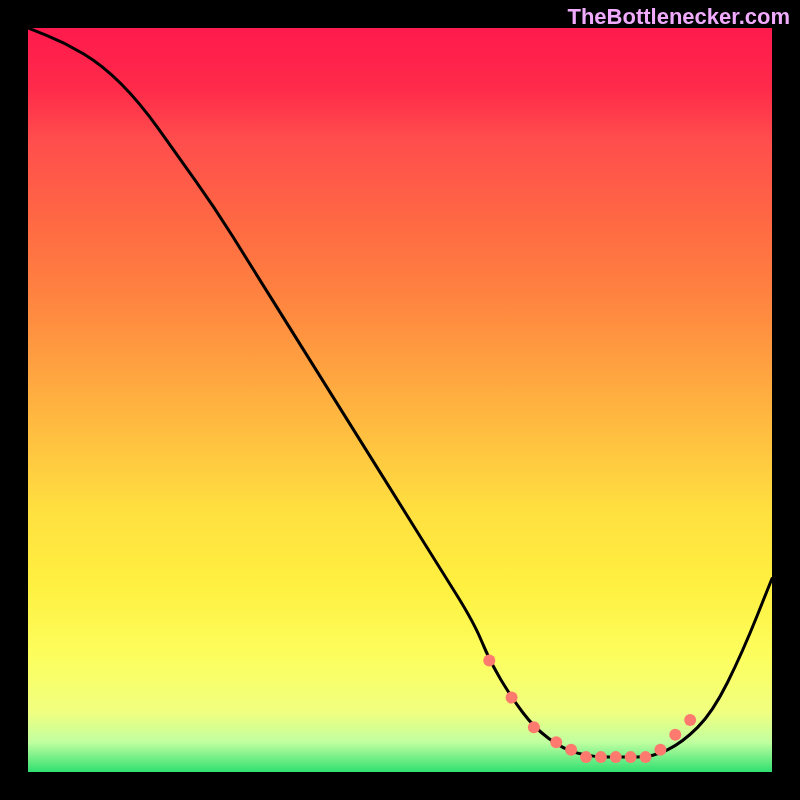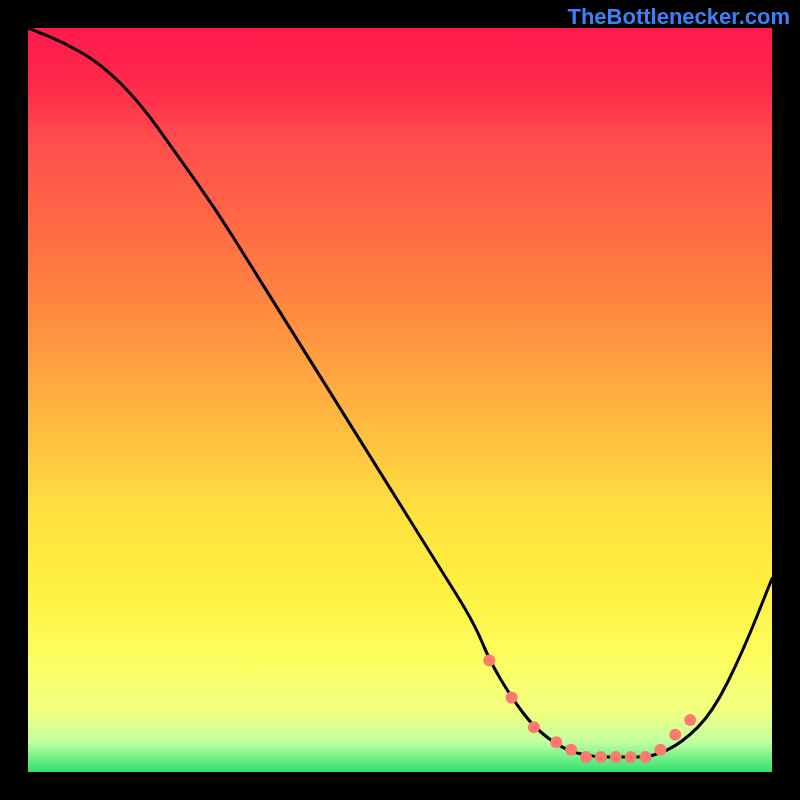--- a/index.html
+++ b/index.html
@@ -8,21 +8,21 @@
     height: 800px;
     background: #000;
     position: relative;
     font-family: Arial, sans-serif;
     overflow: hidden;
   }
   .watermark {
     position: absolute;
     top: 4px;
     right: 10px;
-    color: #3b82f6;
+    color: #f0abfc;
     font-size: 22px;
     font-weight: bold;
     z-index: 10;
   }
   .plot-area {
     position: absolute;
     left: 28px;
     top: 28px;
     width: 744px;
     height: 744px;

